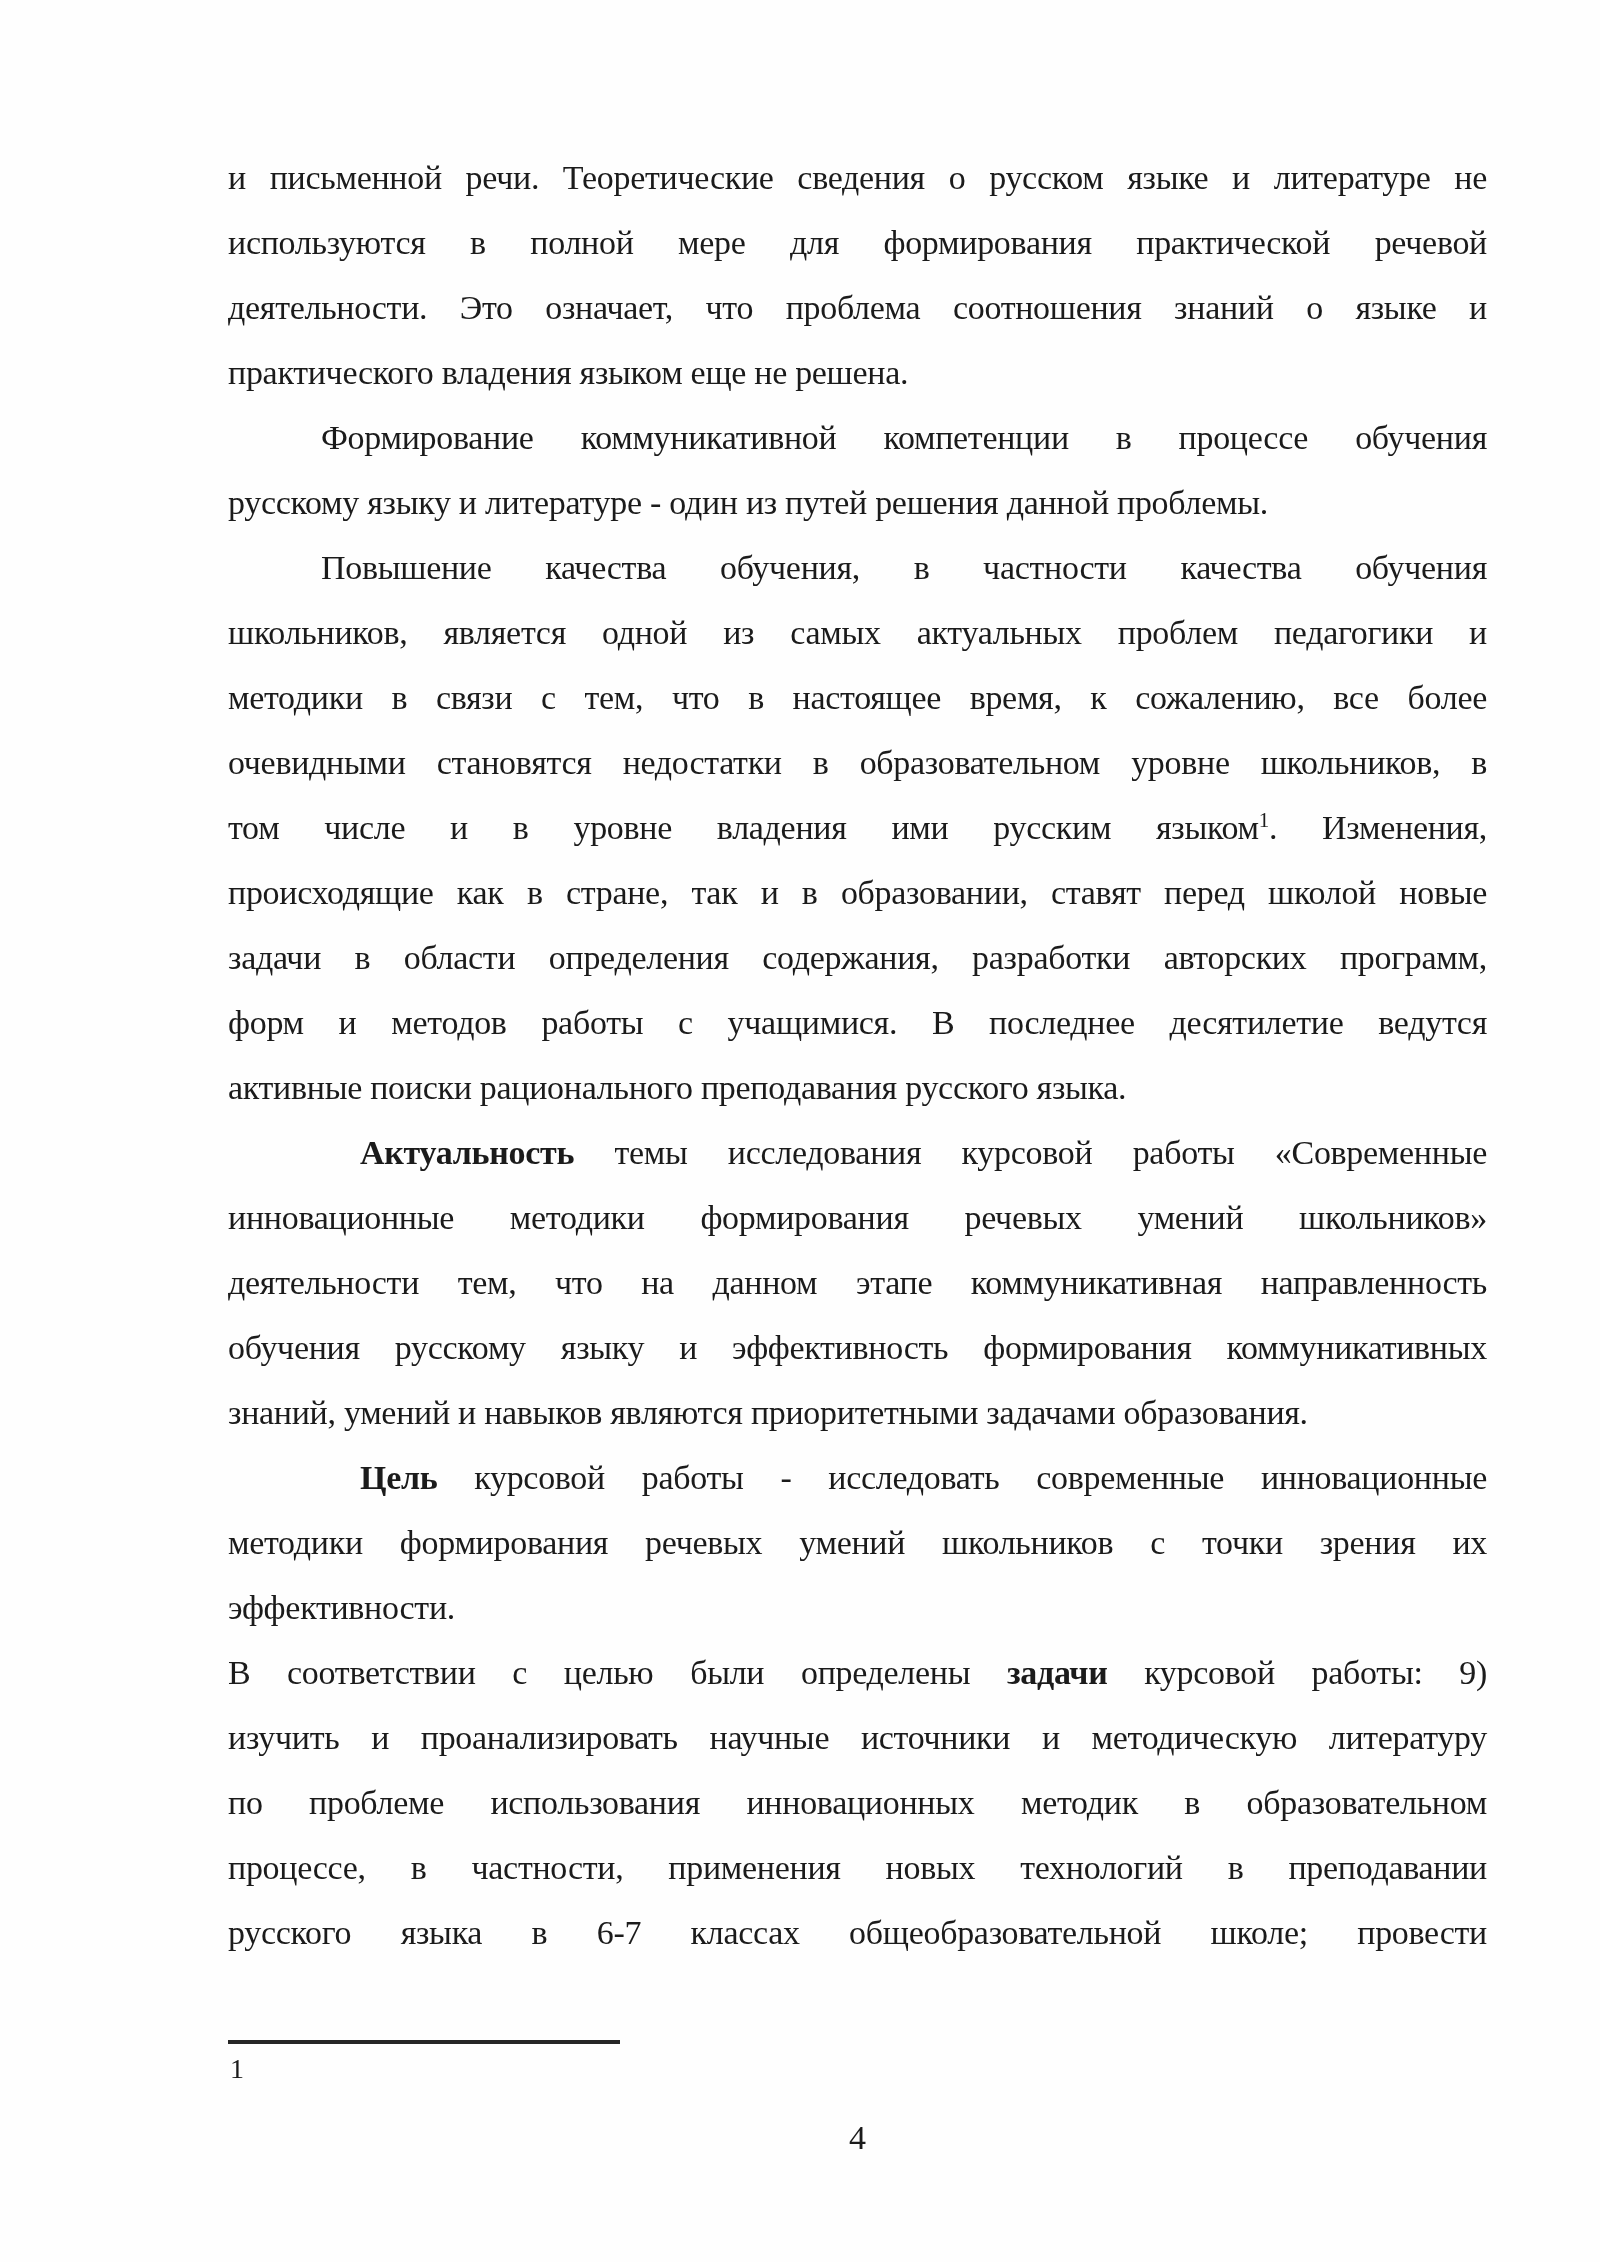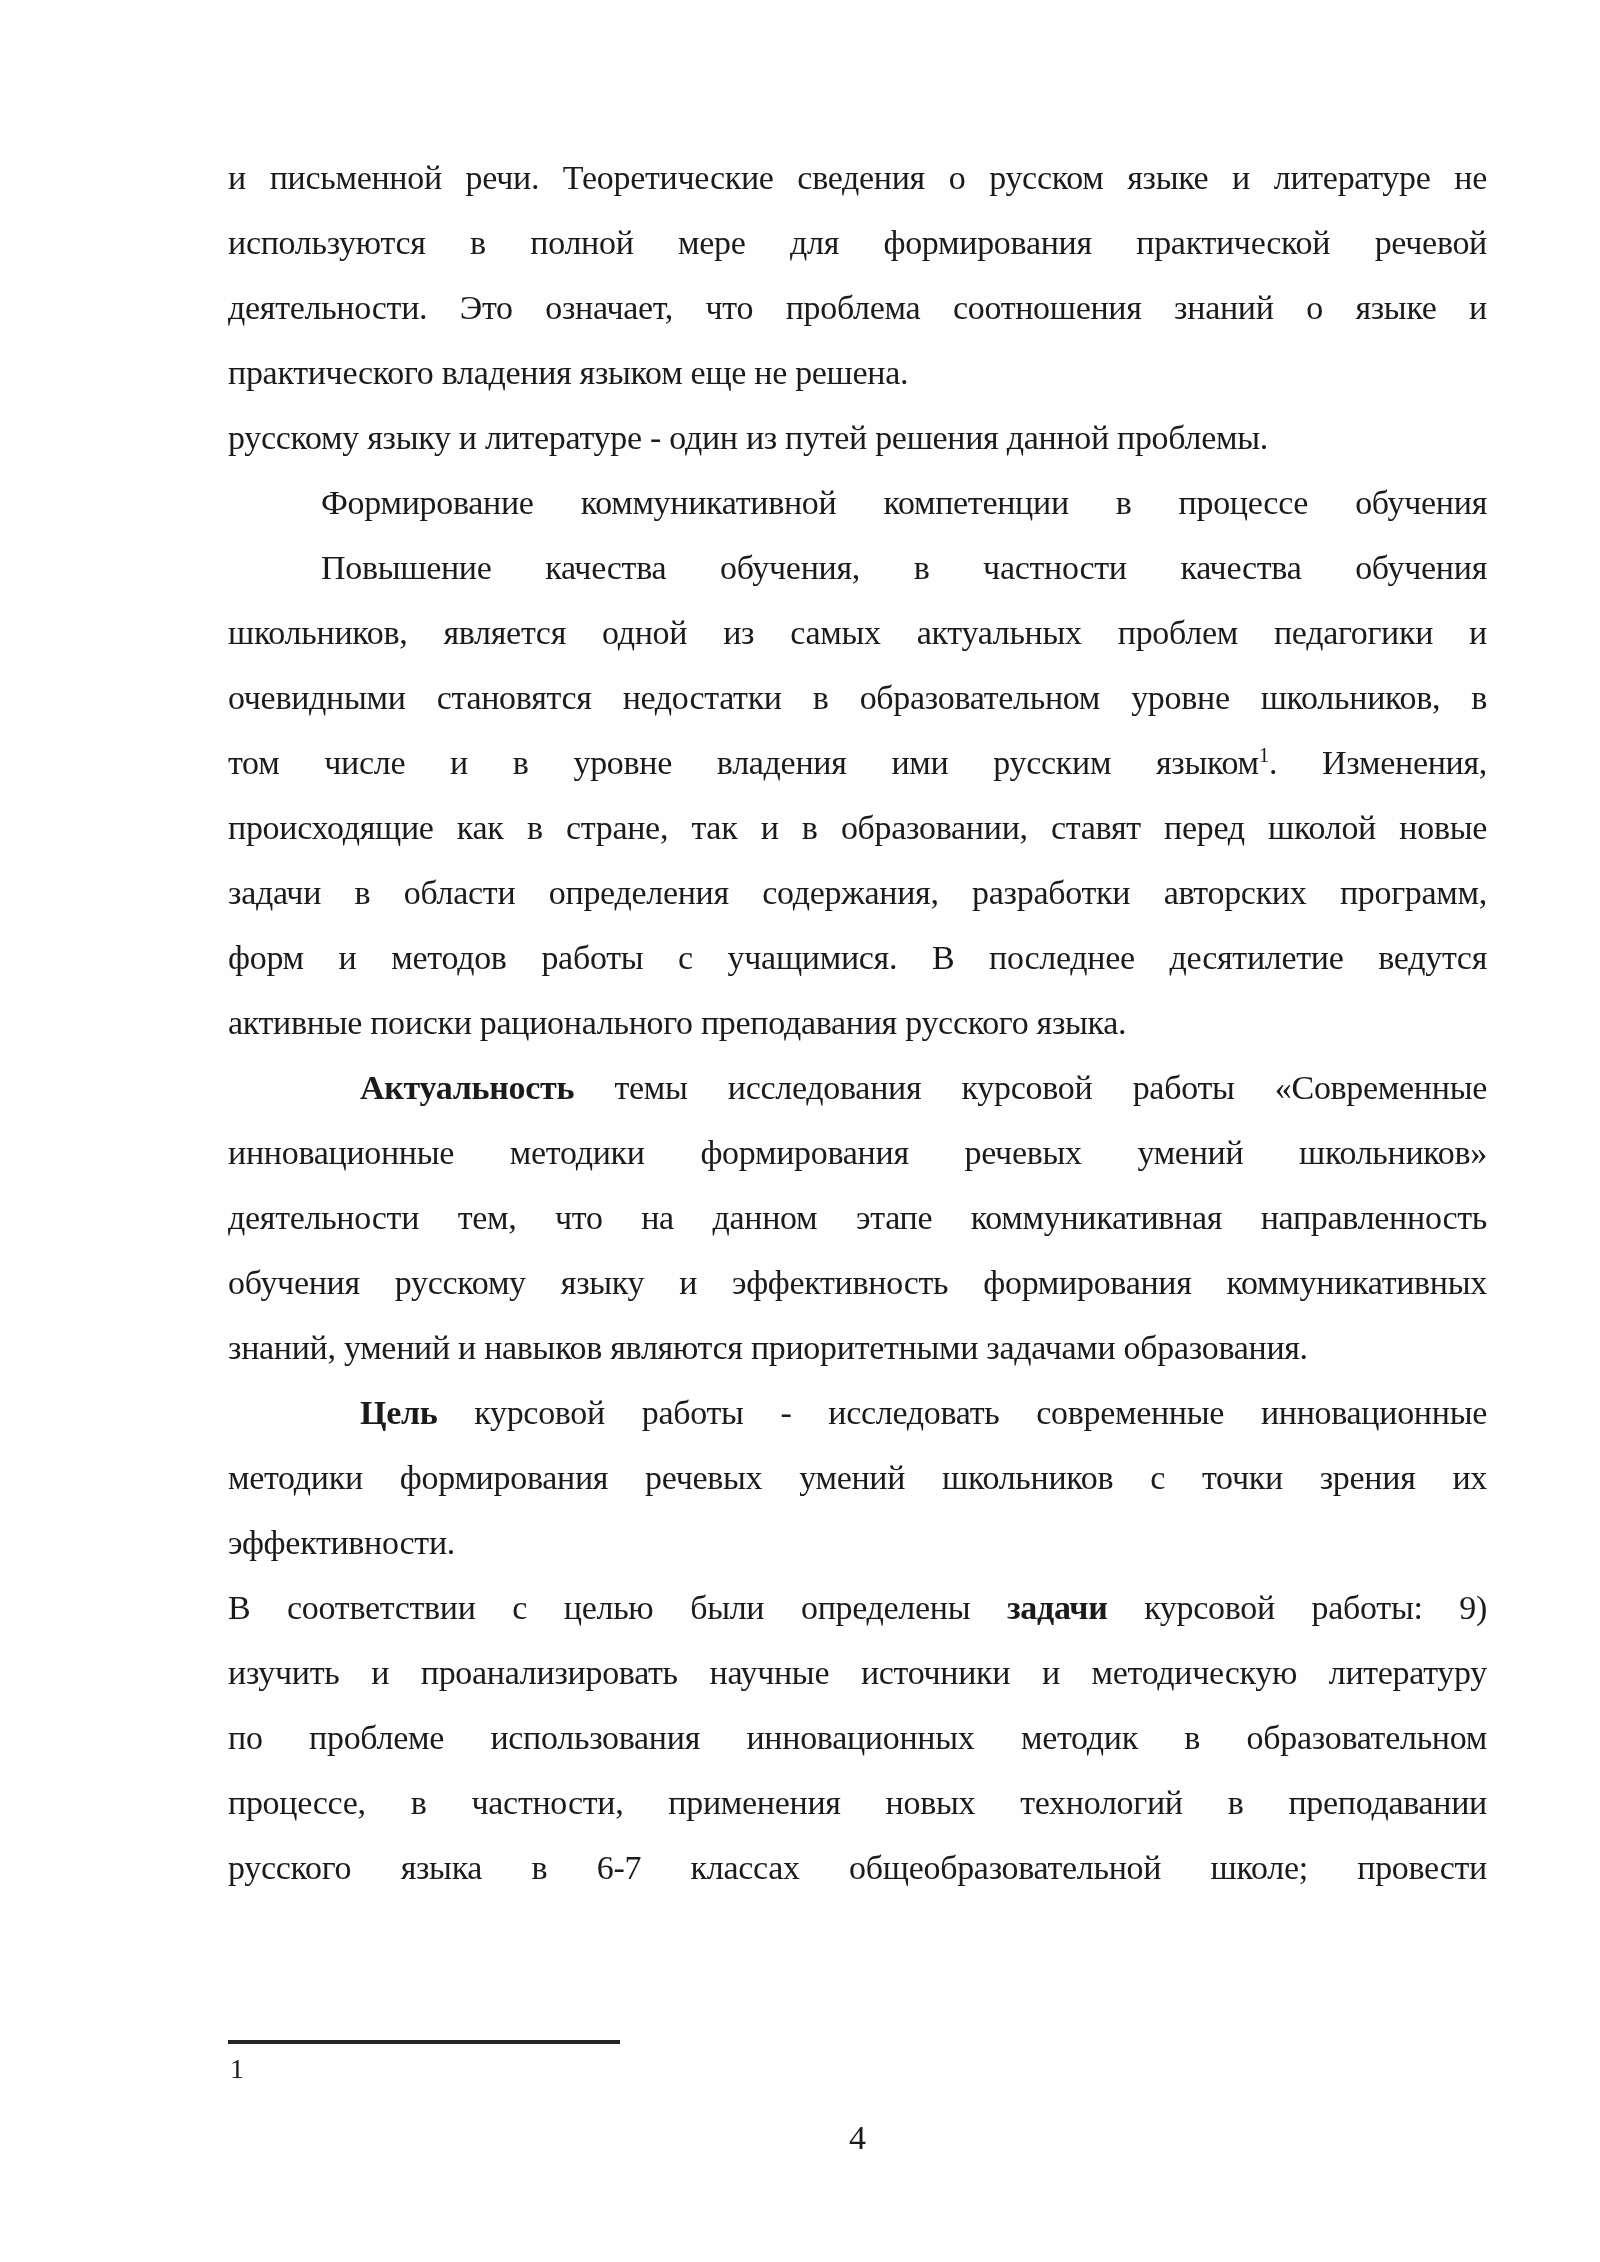--- a/index.html
+++ b/index.html
@@ -73,26 +73,27 @@
 <div class="page">
 
   <div class="text-block">
       <div>
         <div class="line justify"><span>и письменной речи. Теоретические сведения о русском языке и литературе не</span></div>
         <div class="line justify"><span>используются в полной мере для формирования практической речевой</span></div>
         <div class="line justify"><span>деятельности. Это означает, что проблема соотношения знаний о языке и</span></div>
         <div class="line"><span>практического владения языком еще не решена.</span></div>
       </div>
       <div>
+        <div class="line justify" style="text-indent: 93px;"><span>Формирование коммуникативной компетенции в процессе обучения</span></div>
         <div class="line"><span>русскому языку и литературе - один из путей решения данной проблемы.</span></div>
-        <div class="line justify" style="text-indent: 93px;"><span>Формирование коммуникативной компетенции в процессе обучения</span></div>
       </div>
       <div>
         <div class="line justify" style="text-indent: 93px;"><span>Повышение качества обучения, в частности качества обучения</span></div>
         <div class="line justify"><span>школьников, является одной из самых актуальных проблем педагогики и</span></div>
+        <div class="line justify"><span>методики в связи с тем, что в настоящее время, к сожалению, все более</span></div>
         <div class="line justify"><span>очевидными становятся недостатки в образовательном уровне школьников, в</span></div>
         <div class="line justify"><span>том числе и в уровне владения ими русским языком</span><sup>1</sup><span>.  Изменения,</span></div>
         <div class="line justify"><span>происходящие как в стране, так и в образовании, ставят перед школой новые</span></div>
         <div class="line justify"><span>задачи в области определения содержания, разработки авторских программ,</span></div>
         <div class="line justify"><span>форм и методов работы с учащимися. В последнее десятилетие ведутся</span></div>
         <div class="line"><span>активные поиски рационального преподавания русского языка.</span></div>
       </div>
       <div>
         <div class="line justify" style="text-indent: 132px;"><span class="bold">Актуальность</span><span> темы исследования курсовой работы «Современные</span></div>
         <div class="line justify"><span>инновационные методики формирования речевых умений школьников»</span></div>

